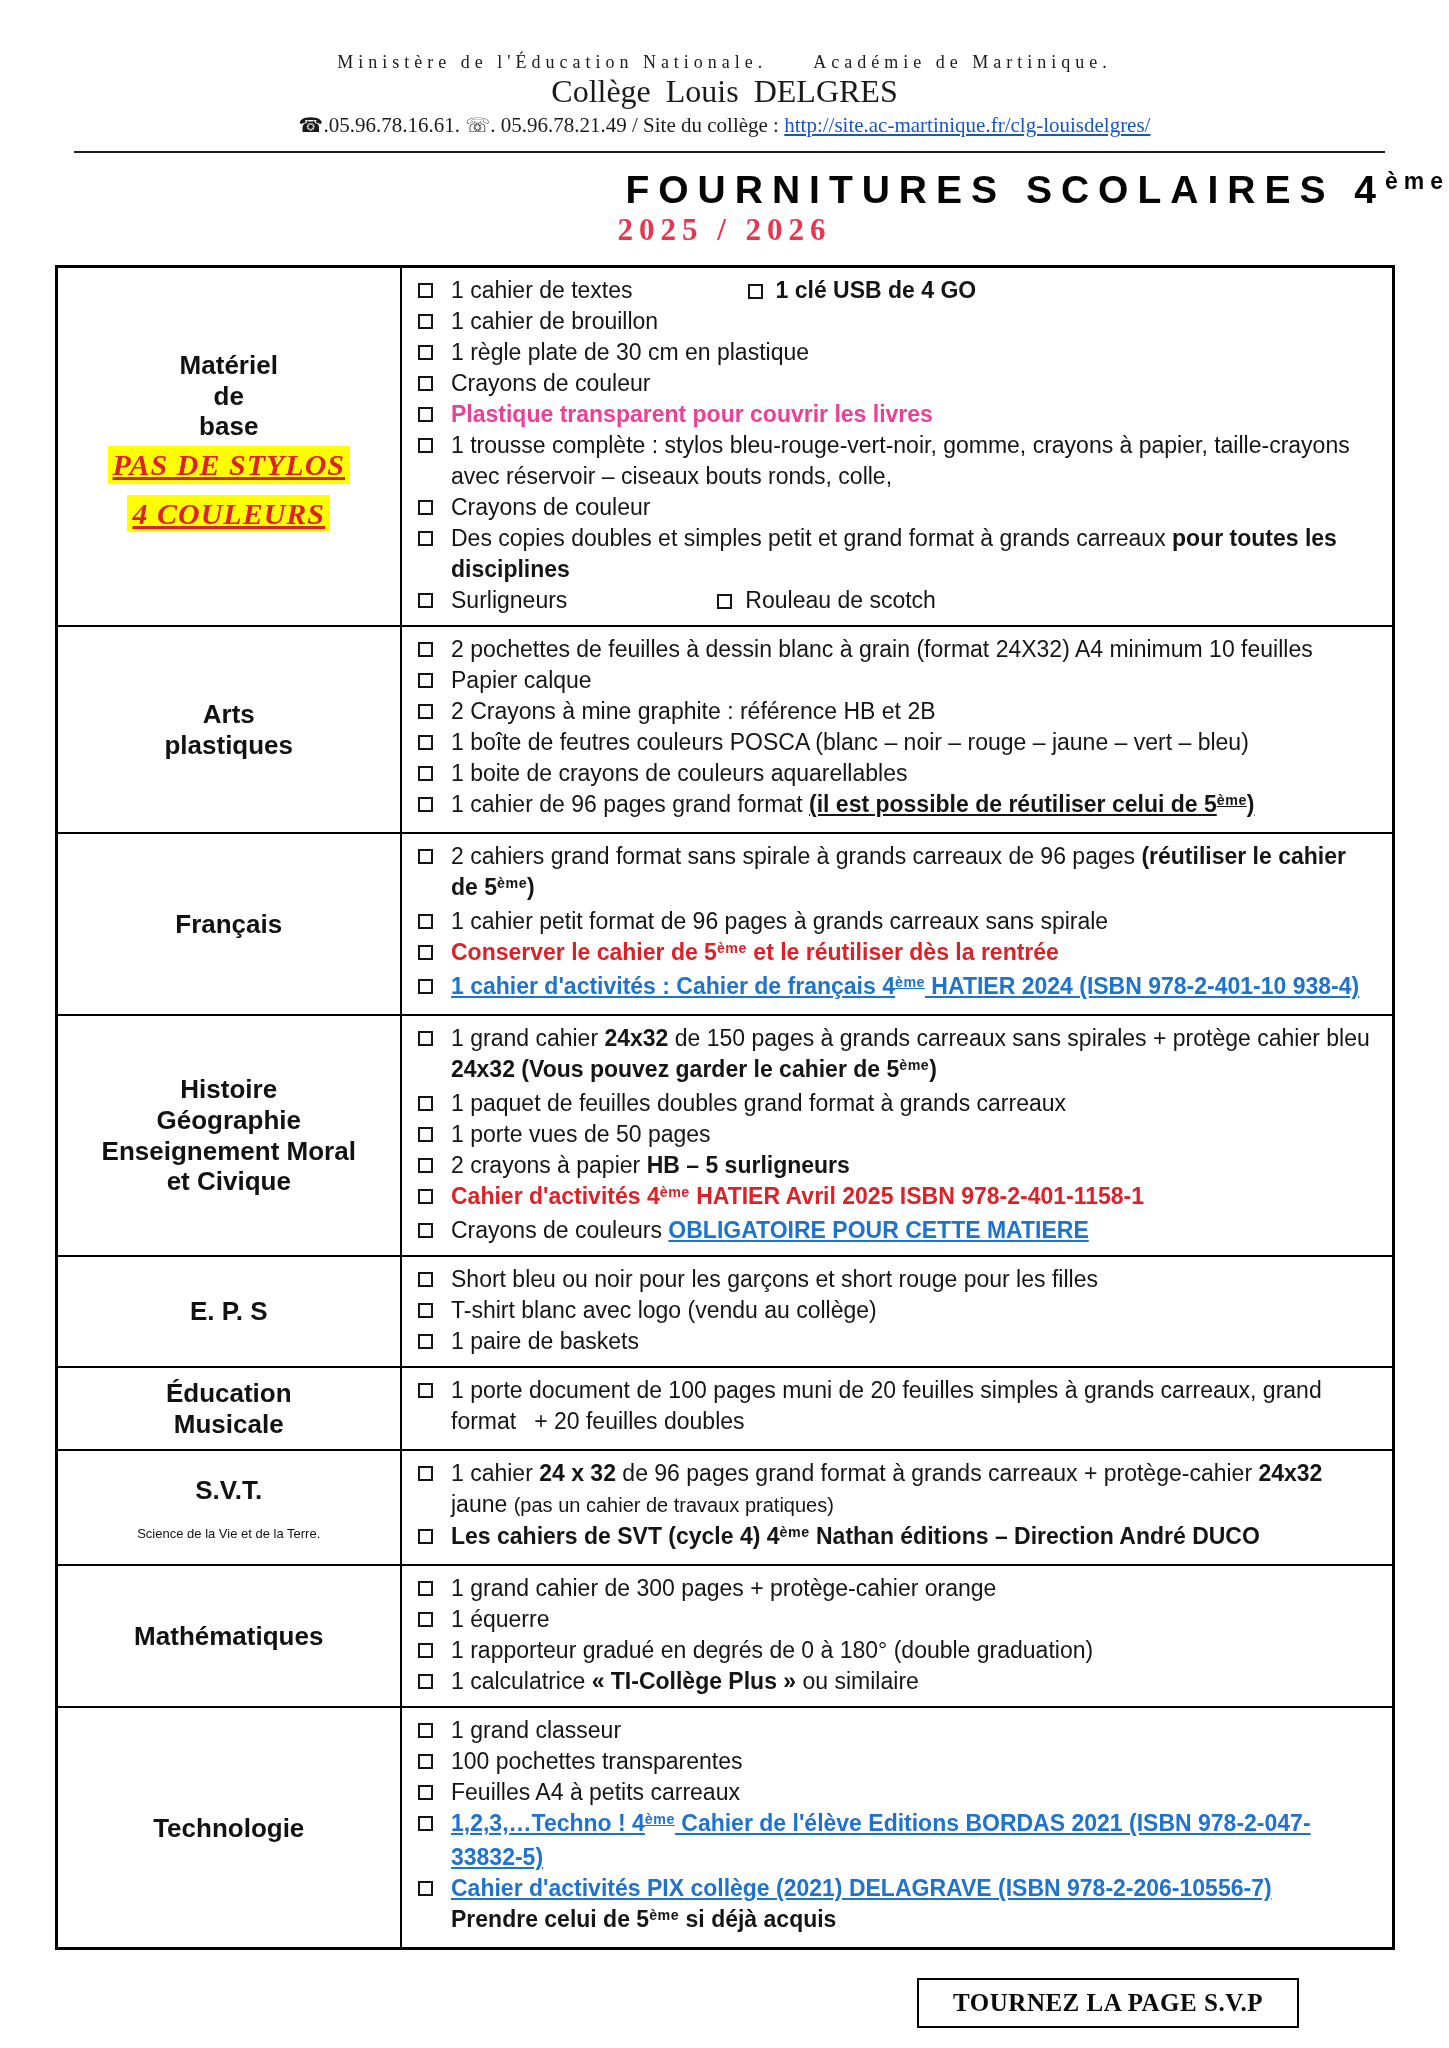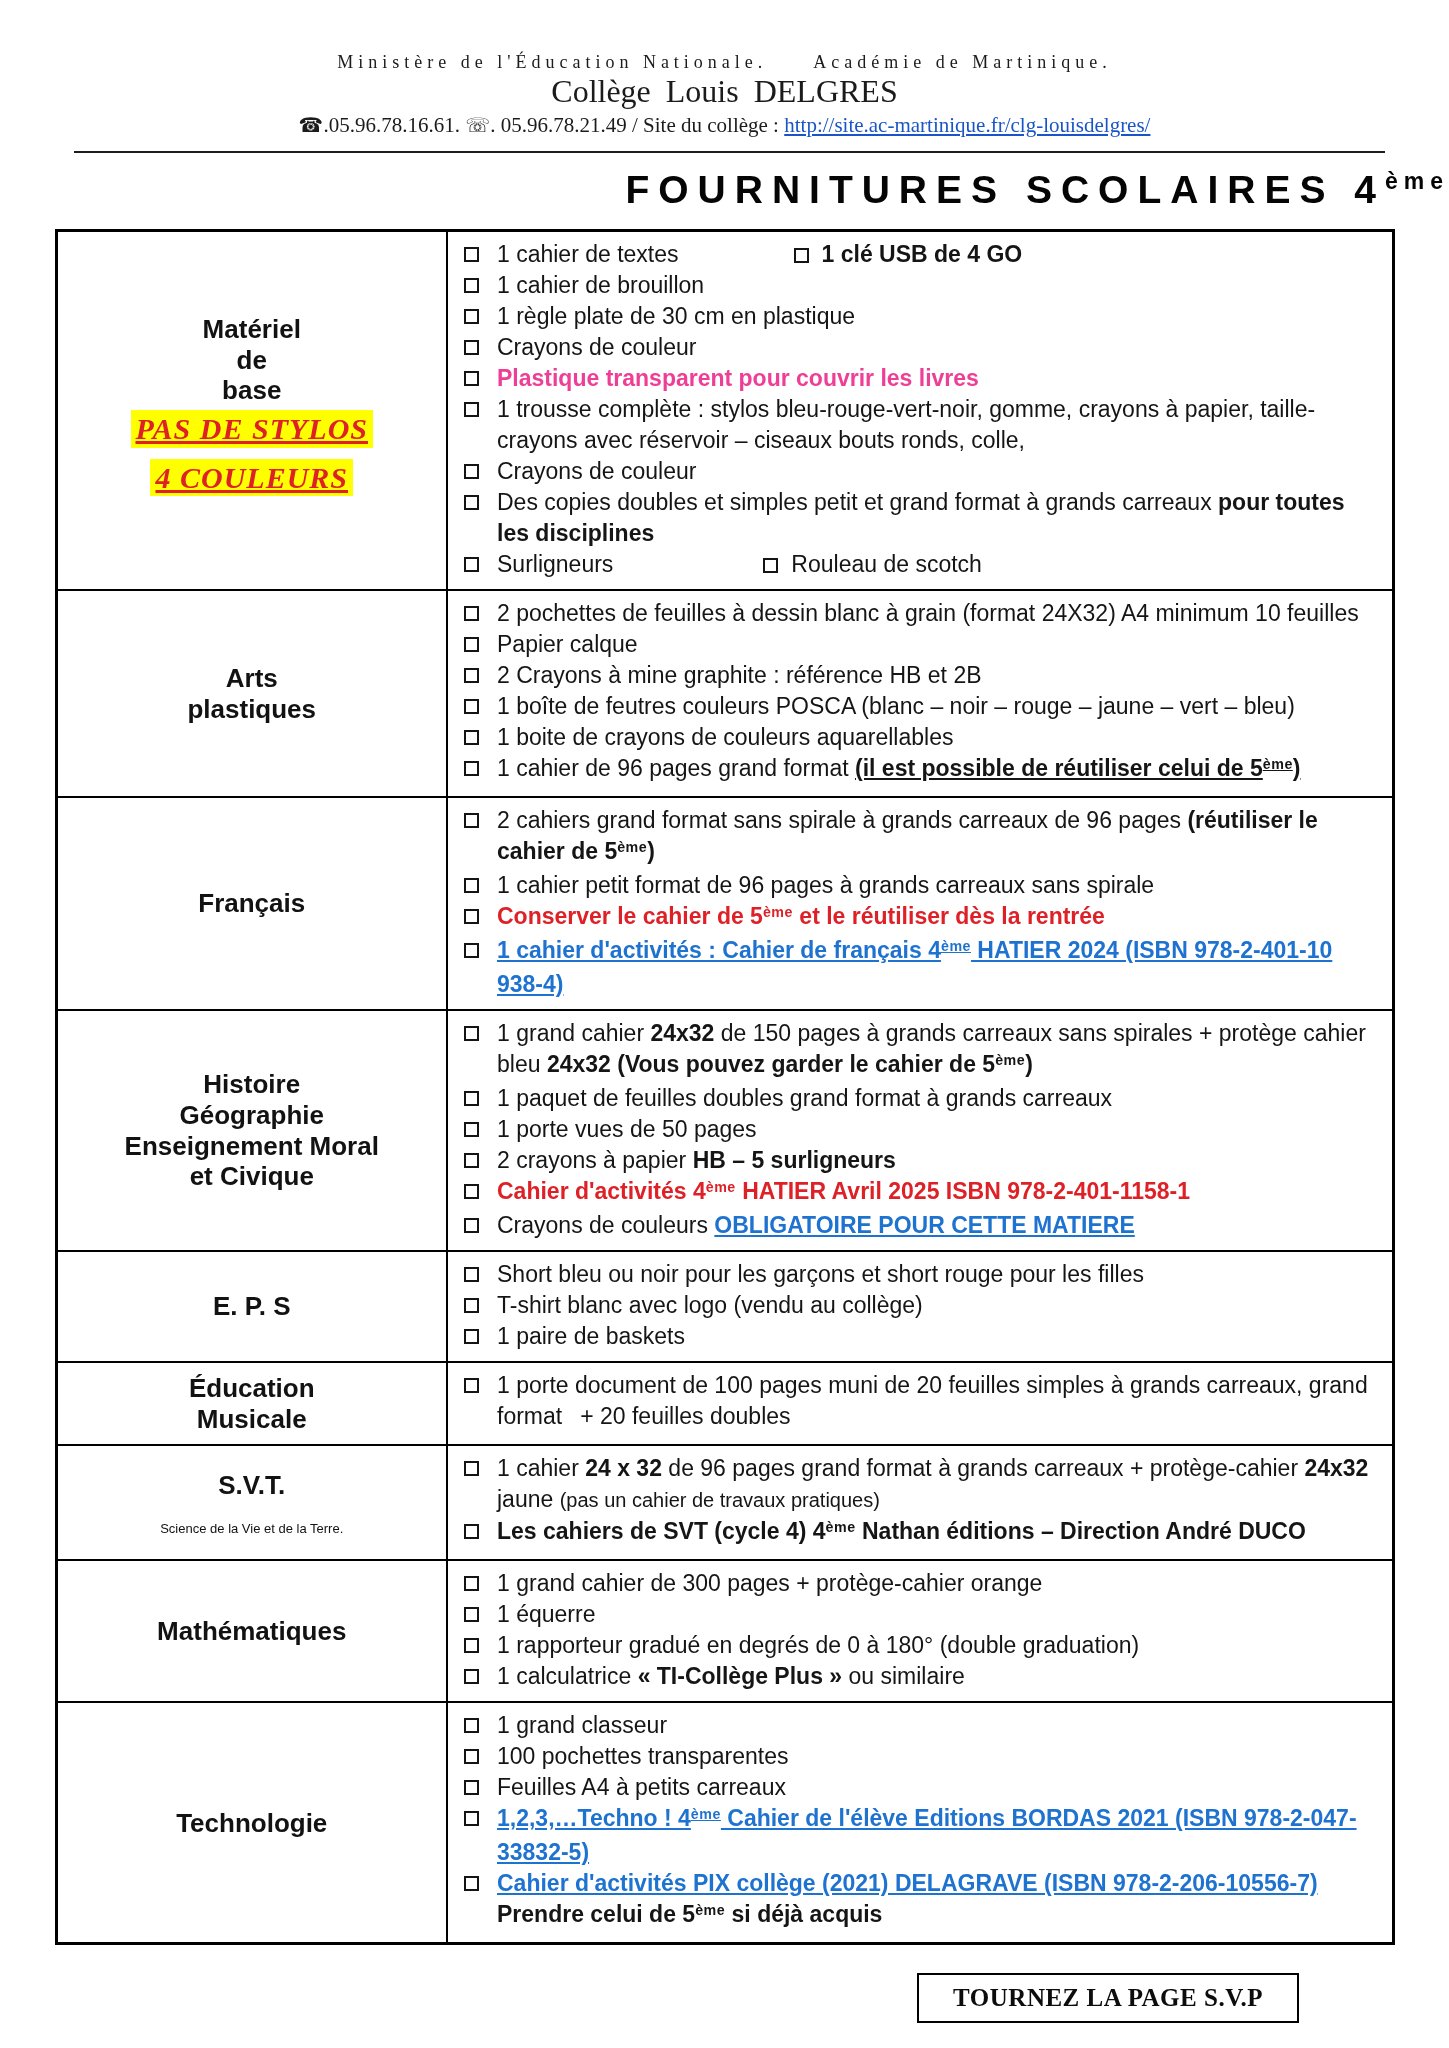--- a/index.html
+++ b/index.html
@@ -29,21 +29,21 @@
     letter-spacing:9px; color:#050505;
   }
   .title-sup{ font-size:23px; letter-spacing:6px; position:relative; top:-14px; }
   .doc-year{
     text-align:center; font-family:"Liberation Serif", serif; font-weight:700;
     font-size:31px; letter-spacing:6px; color:var(--year); margin-top:0;
   }
   
   table.supplies{ border-collapse:collapse; margin:17px auto 0; width:1340px; border:3px solid #000; }
   .supplies td{ border:2.5px solid #000; }
-  .subject-cell{ width:391px; text-align:center; vertical-align:middle; padding:10px 8px; }
+  .subject-cell{ width:345px; text-align:center; vertical-align:middle; padding:10px 8px; }
   .sline{ font-size:26px; font-weight:700; line-height:1.18; color:#121212; }
   .sline.warn{
     color:var(--red); background:var(--highlight);
     font-family:"Liberation Serif", serif; font-style:italic; font-weight:700;
     font-size:30px; letter-spacing:1px; text-decoration:underline;
     display:block; width:max-content; margin:4px auto 11px; padding:0 5px; line-height:1.25;
   }
   .sline.subsm{ font-size:13px; font-weight:400; margin-top:20px; }
   .items-cell{ vertical-align:top; padding:7px 14px 9px 16px; font-size:23px; line-height:31px; color:#151515; }
   .item{ display:flex; }
@@ -82,20 +82,21 @@
     <div class="contact-line">
       <span class="glyph">☎</span><span>.05.96.78.16.61. </span><span class="glyph">☏</span><span>. 05.96.78.21.49 / Site du collège : </span><a class="site-link" href="#">http://site.ac-martinique.fr/clg-louisdelgres/</a>
     </div>
   </div>
 
   <div class="rule"></div>
 
   <div class="doc-title">
     <span>FOURNITURES SCOLAIRES 4</span><span class="title-sup">ème</span>
   </div>
+  <div class="doc-year">2025 / 2026</div>
 
   <table class="supplies">
     <tbody>
         <tr>
           <td class="subject-cell">
             <div class="sline subj">Matériel</div>
             <div class="sline subj">de</div>
             <div class="sline subj">base</div>
             <div class="sline warn">PAS DE STYLOS</div>
             <div class="sline warn">4 COULEURS</div>

